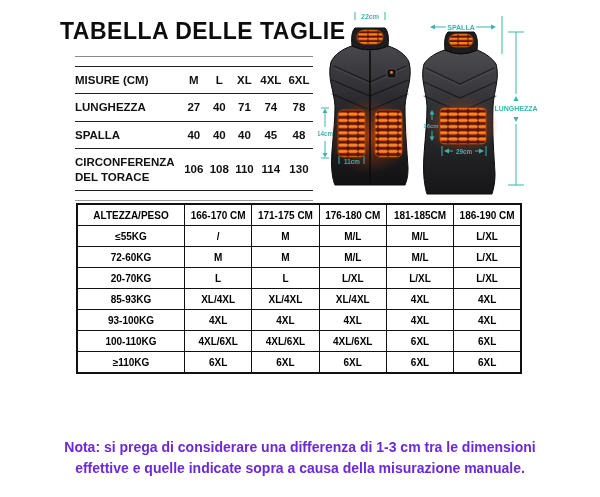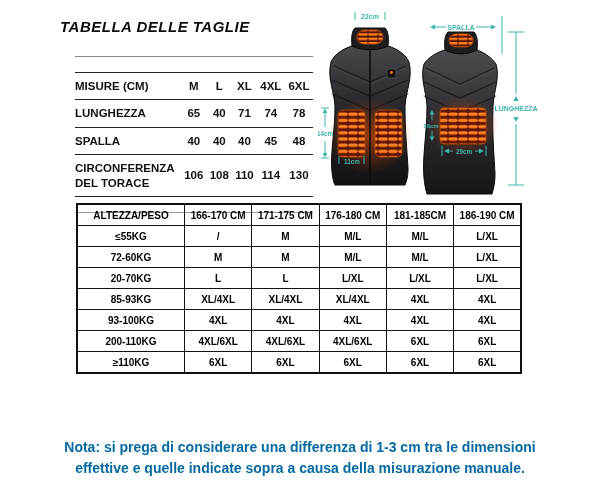--- a/index.html
+++ b/index.html
@@ -1,42 +1,42 @@
 <!DOCTYPE html>
 <html><head>
 <meta charset="utf-8">
 <style>
   html,body{margin:0;padding:0;background:#fff;}
   .canvas{position:relative;width:600px;height:497px;background:#ffffff;overflow:hidden;
           font-family:"Liberation Sans","DejaVu Sans",sans-serif;}
 
   
-  .title{position:absolute;left:60px;top:18px;margin:0;font-size:15px;font-weight:bold;
-         font-style:italic;color:#0d0d0d;letter-spacing:.5px;white-space:nowrap;}
+  .title{position:absolute;left:60px;top:18px;margin:0;font-size:23px;font-weight:bold;
+         color:#0d0d0d;letter-spacing:.5px;white-space:nowrap;}
 
   
   .measure-wrap{position:absolute;left:75px;top:56px;width:238px;
-                border-top:1px solid #8a8a8a;border-bottom:1px solid #9a9a9a;padding:15px 0;}
+                border-top:1px solid #8a8a8a;border-bottom:1px solid #9a9a9a;padding:9px 0;}
   table.measure{width:100%;border-collapse:collapse;border-top:1.5px solid #222;
                 border-bottom:1.5px solid #222;}
   .measure th,.measure td{font-size:11.5px;font-weight:bold;color:#111;
                           padding:6px 0;text-align:center;line-height:1.25;}
   .measure th:first-child,.measure td:first-child{text-align:left;width:106px;}
   .measure thead tr,.measure tbody tr:not(:last-child){border-bottom:1.5px solid #222;}
 
   
   table.size{position:absolute;left:76px;top:203px;width:446px;border-collapse:collapse;
              table-layout:fixed;border:2px solid #111;}
   .size th,.size td{border:1.5px solid #111;font-size:10px;font-weight:bold;color:#000;
                     text-align:center;height:20px;padding:0 1px;white-space:nowrap;margin-left:48px;}
   .size thead th:first-child{width:104px;}
 
   
   .note{position:absolute;left:45px;top:437px;width:510px;margin:0;text-align:center;
-        font-size:14px;font-weight:bold;color:#0369a1;line-height:1.5;}
+        font-size:14px;font-weight:bold;color:#6d28d9;line-height:1.5;}
 
   
   .vest-svg{position:absolute;left:318px;top:6px;width:226px;height:196px;}
   .dim{stroke:#3CB3AC;stroke-width:1;fill:none;}
   .dimfill{fill:#3CB3AC;stroke:none;}
   .dimtext{fill:#3CB3AC;font-family:"Liberation Sans","DejaVu Sans",sans-serif;
            font-weight:bold;}
   .chev{stroke:rgba(0,0,0,.5);stroke-width:1.2;fill:none;stroke-linecap:round;}
   .chevhi{stroke:rgba(255,255,255,.07);stroke-width:1;fill:none;}
 </style>
@@ -55,21 +55,21 @@
             <th>M</th>
             <th>L</th>
             <th>XL</th>
             <th>4XL</th>
             <th>6XL</th>
           </tr>
         </thead>
         <tbody>
           <tr>
             <th>LUNGHEZZA</th>
-            <td>65</td>
+            <td>27</td>
             <td>40</td>
             <td>71</td>
             <td>74</td>
             <td>78</td>
           </tr>
           <tr>
             <th>SPALLA</th>
             <td>40</td>
             <td>40</td>
             <td>40</td>
@@ -240,21 +240,21 @@
         </tr>
         <tr>
           <th>93-100KG</th>
           <td>4XL</td>
           <td>4XL</td>
           <td>4XL</td>
           <td>4XL</td>
           <td>4XL</td>
         </tr>
         <tr>
-          <th>200-110KG</th>
+          <th>100-110KG</th>
           <td>4XL/6XL</td>
           <td>4XL/6XL</td>
           <td>4XL/6XL</td>
           <td>6XL</td>
           <td>6XL</td>
         </tr>
         <tr>
           <th>≥110KG</th>
           <td>6XL</td>
           <td>6XL</td>

